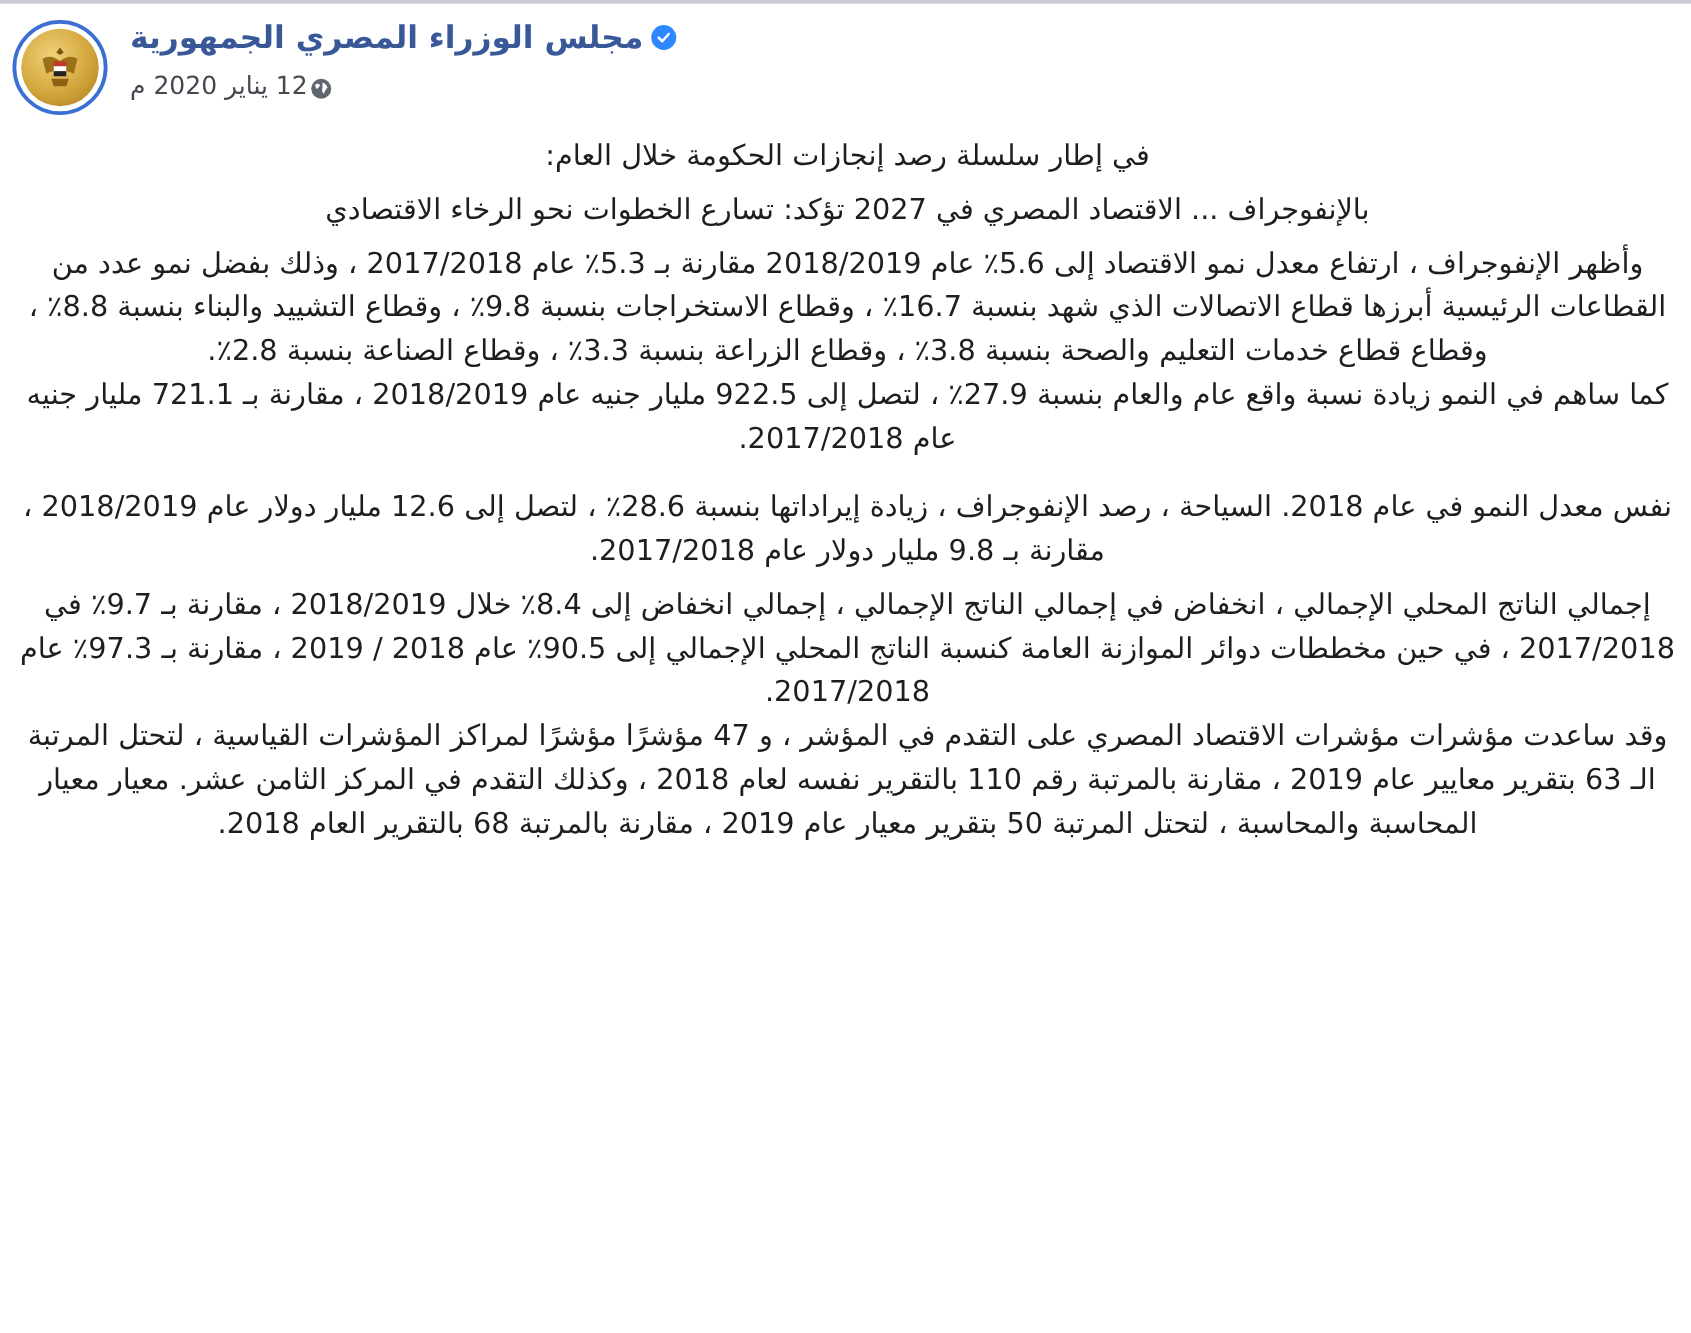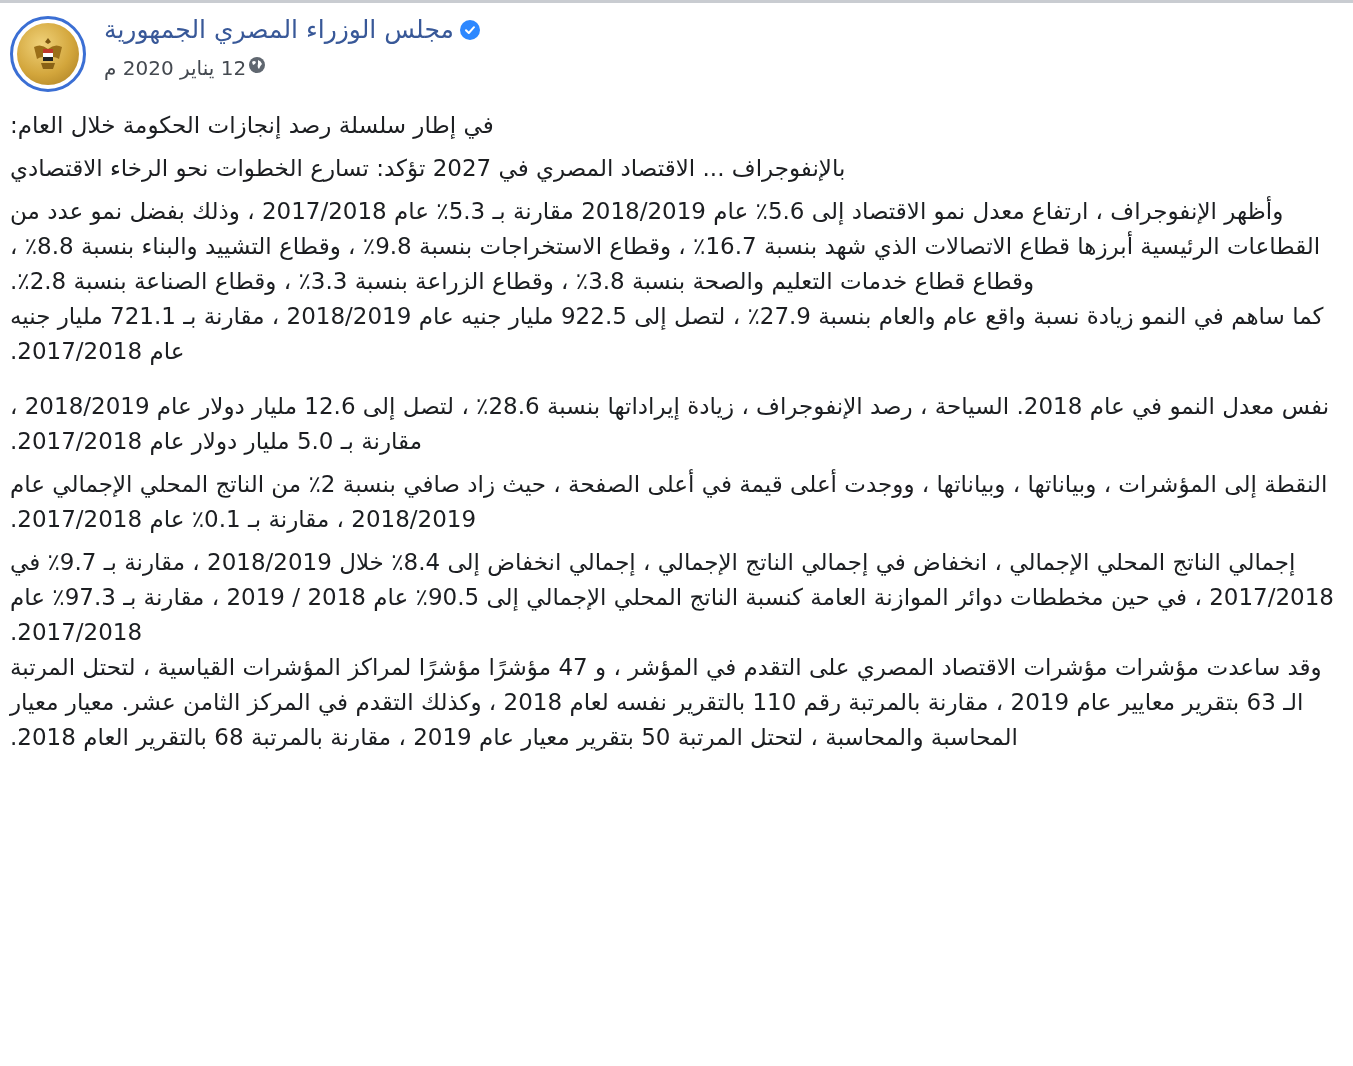--- a/index.html
+++ b/index.html
@@ -57,58 +57,58 @@
       top: 4px;
       left: 104px;
       direction: rtl;
       display: flex;
       flex-direction: row;
       align-items: center;
       gap: 6px;
     }
     .page-name {
       font-size: 25px;
-      font-weight: normal;
+      font-weight: bold;
       color: #385898;
       line-height: 32px;
       white-space: nowrap;
     }
     .verified {
       width: 20px;
       height: 20px;
       border-radius: 50%;
       background: #2d88ff;
       display: flex;
       align-items: center;
       justify-content: center;
     }
     .meta-row {
       position: absolute;
       top: 46px;
       left: 104px;
       direction: rtl;
       display: flex;
-      align-items: flex-start;
+      align-items: flex-end;
       gap: 2px;
       font-size: 20px;
       color: #444950;
       white-space: nowrap;
     }
     .globe {
       width: 18px;
       height: 18px;
       display: inline-flex;
     }
     .post-body {
       position: absolute;
       top: 108px;
       left: 10px;
       width: 1336px;
       direction: rtl;
-      text-align: left;
+      text-align: center;
       font-size: 23px;
       line-height: 35px;
       color: #1c1e21;
     }
     .post-body p {
       margin: 0 0 8px 0;
       white-space: pre-line;
     }
     .post-body p.gap-after {
       margin-bottom: 20px;
@@ -151,17 +151,16 @@
     </span>
     <span>12 يناير 2020 م</span>
   </div>
 </div>
 
 <div class="post-body">
   <p>في إطار سلسلة رصد إنجازات الحكومة خلال العام:</p>
   <p>بالإنفوجراف ... الاقتصاد المصري في 2027 تؤكد: تسارع الخطوات نحو الرخاء الاقتصادي</p>
   <p class="gap-after">وأظهر الإنفوجراف ، ارتفاع معدل نمو الاقتصاد إلى 5.6٪ عام 2018/2019 مقارنة بـ 5.3٪ عام 2017/2018 ، وذلك بفضل نمو عدد من القطاعات الرئيسية أبرزها قطاع الاتصالات الذي شهد بنسبة 16.7٪ ، وقطاع الاستخراجات بنسبة 9.8٪ ، وقطاع التشييد والبناء بنسبة 8.8٪ ، وقطاع قطاع خدمات التعليم والصحة بنسبة 3.8٪ ، وقطاع الزراعة بنسبة 3.3٪ ، وقطاع الصناعة بنسبة 2.8٪.
 كما ساهم في النمو زيادة نسبة واقع عام والعام بنسبة 27.9٪ ، لتصل إلى 922.5 مليار جنيه عام 2018/2019 ، مقارنة بـ 721.1 مليار جنيه عام 2017/2018.</p>
-  <p>نفس معدل النمو في عام 2018. السياحة ، رصد الإنفوجراف ، زيادة إيراداتها بنسبة 28.6٪ ، لتصل إلى 12.6 مليار دولار عام 2018/2019 ، مقارنة بـ 5.0 مليار دولار عام 2017/2018.</p>
-  <p>النقطة إلى المؤشرات ، وبياناتها ، وبياناتها ، ووجدت أعلى قيمة في أعلى الصفحة ، حيث زاد صافي بنسبة 2٪ من الناتج المحلي الإجمالي عام 2018/2019 ، مقارنة بـ 0.1٪ عام 2017/2018.</p>
+  <p>نفس معدل النمو في عام 2018. السياحة ، رصد الإنفوجراف ، زيادة إيراداتها بنسبة 28.6٪ ، لتصل إلى 12.6 مليار دولار عام 2018/2019 ، مقارنة بـ 9.8 مليار دولار عام 2017/2018.</p>
   <p>إجمالي الناتج المحلي الإجمالي ، انخفاض في إجمالي الناتج الإجمالي ، إجمالي انخفاض إلى 8.4٪ خلال 2018/2019 ، مقارنة بـ 9.7٪ في 2017/2018 ، في حين مخططات دوائر الموازنة العامة كنسبة الناتج المحلي الإجمالي إلى 90.5٪ عام 2018 / 2019 ، مقارنة بـ 97.3٪ عام 2017/2018.
 وقد ساعدت مؤشرات مؤشرات الاقتصاد المصري على التقدم في المؤشر ، و 47 مؤشرًا مؤشرًا لمراكز المؤشرات القياسية ، لتحتل المرتبة الـ 63 بتقرير معايير عام 2019 ، مقارنة بالمرتبة رقم 110 بالتقرير نفسه لعام 2018 ، وكذلك التقدم في المركز الثامن عشر. معيار معيار المحاسبة والمحاسبة ، لتحتل المرتبة 50 بتقرير معيار عام 2019 ، مقارنة بالمرتبة 68 بالتقرير العام 2018.</p>
 </div>
 
 </body></html>

